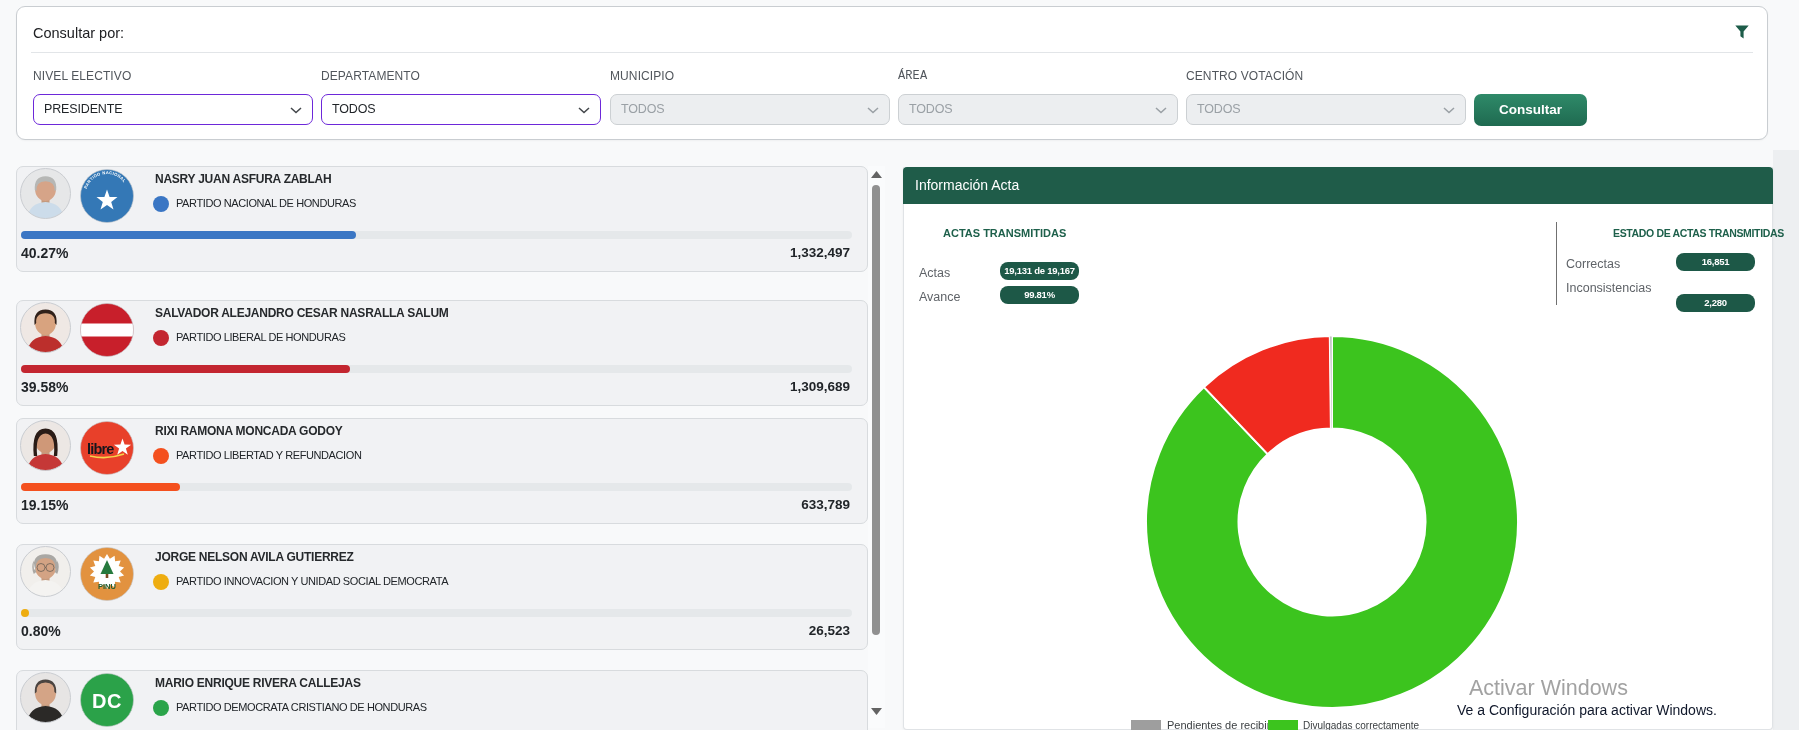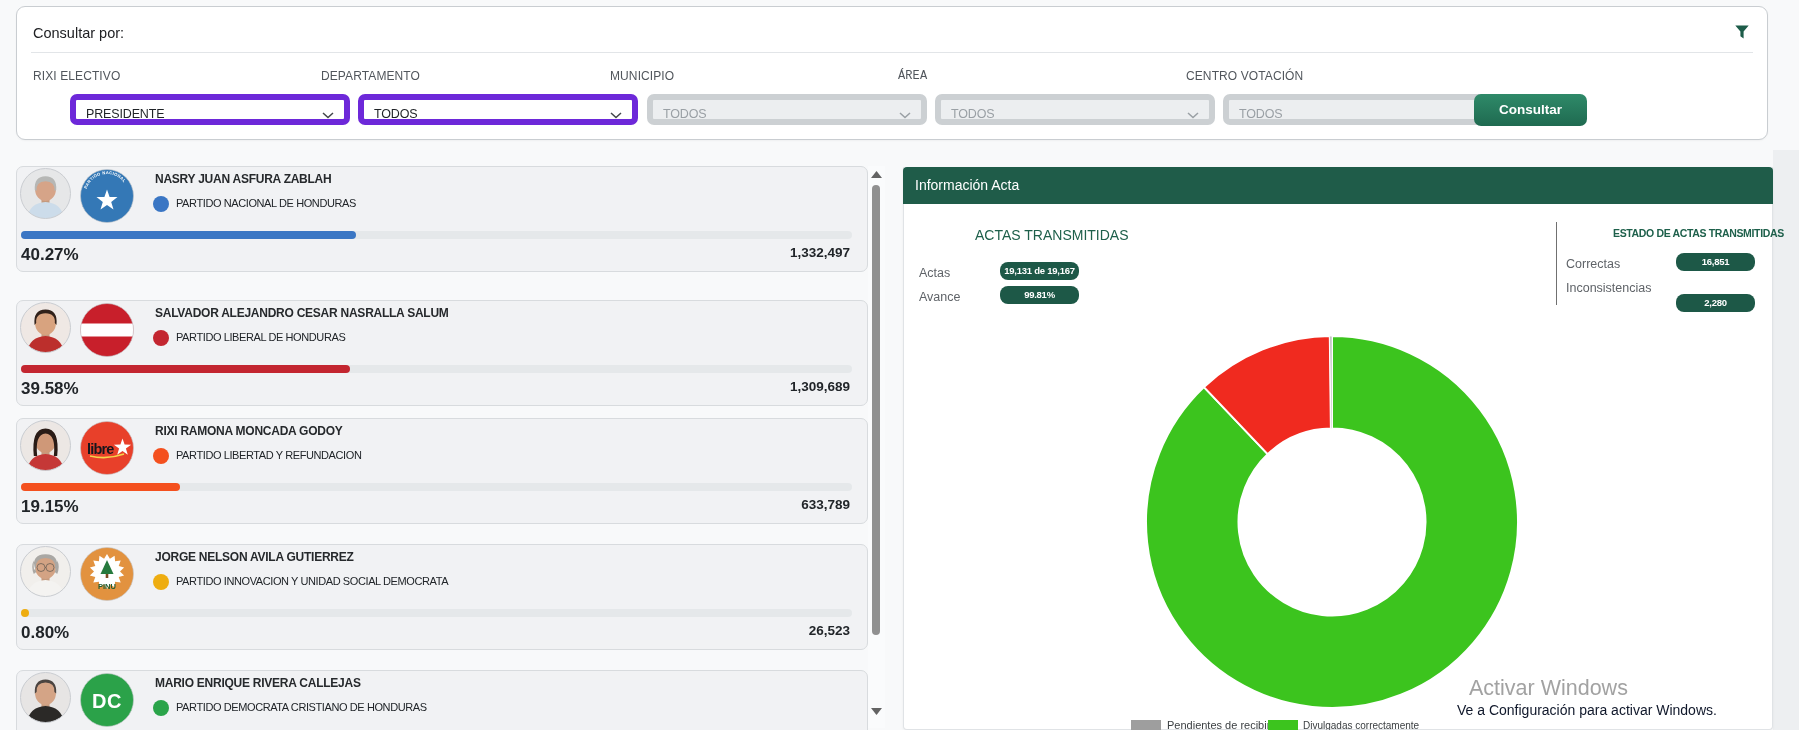--- a/index.html
+++ b/index.html
@@ -5,66 +5,66 @@
 * { margin:0; padding:0; box-sizing:border-box; }
 html,body { width:1799px; height:730px; overflow:hidden; background:#f8f9fa;
   font-family:"Liberation Sans", sans-serif; }
 #stage { position:relative; width:1799px; height:676px; }
 .abs { position:absolute; }
 #fcard { left:16px; top:6px; width:1752px; height:134px; background:#fff;
   border:1px solid #c9cdd1; border-radius:9px; box-shadow:0 1px 2px rgba(0,0,0,.04); }
 #fctitle { left:33px; top:25px; font-size:14.5px; color:#202124; }
 #fdivider { left:31px; top:52px; width:1722px; height:1px; background:#e2e5e8; }
 .flabel { top:69px; font-size:12px; color:#51565c; letter-spacing:.1px; }
-.sel { top:94px; width:280px; height:31px; background:#fff; border:6px solid #6d28d9;
+.sel { top:94px; width:280px; height:31px; background:#fff; border:1px solid #6d28d9;
   border-radius:7px; font-size:12.5px; color:#1f2327; line-height:29px; padding-left:10px;
-  letter-spacing:-0.15px;margin-left:37px; }
+  letter-spacing:-0.15px; }
 .sel.dis { background:#eceef0; border-color:#ccd0d3; color:#9aa0a5; }
 .chev { position:absolute; right:10px; top:12px; }
 #consultar { left:1474px; top:94px; width:113px; height:32px; border-radius:7px;
   background:linear-gradient(#2f8a69,#1f6a50); color:#fff; font-size:13.5px;
   font-weight:bold; text-align:center; line-height:32px; }
 .ccard { left:16px; width:852px; height:106px; background:#f1f2f4;
   border:1px solid #d8dbde; border-radius:7px; }
 .cname { left:138px; top:5px; font-size:12px; font-weight:bold; color:#26292c; letter-spacing:-0.25px; }
 .cdot { left:136px; top:29px; width:16px; height:16px; border-radius:50%; }
 .cparty { left:159px; top:30px; font-size:11px; color:#212529; letter-spacing:-0.4px; }
 .ctrack { left:4px; top:64px; width:831px; height:8px; border-radius:4px; background:#e5e8ea; }
 .cfill { height:8px; border-radius:4px; }
-.cpct { left:4px; top:78px; font-size:17px; font-weight:bold; color:#212529; }
+.cpct { left:4px; top:78px; font-size:14px; font-weight:bold; color:#212529; }
 .cvotes { right:17px; top:78px; font-size:13.5px; font-weight:bold; color:#212529; }
 #sbtrack { left:868px; top:166px; width:17px; height:562px; background:#fafbfc; }
 #sbthumb { left:872px; top:185px; width:8px; height:450px; background:#909090; border-radius:4px; }
 #rstrip { left:1773px; top:150px; width:26px; height:580px; background:#edeff1; }
 #rcard { left:903px; top:167px; width:870px; height:563px; background:#fff;
   border:1px solid #e0e3e6; border-top:none; border-radius:0 0 4px 4px;
   box-shadow:0 1px 3px rgba(0,0,0,.05); }
 #rhead { left:903px; top:167px; width:870px; height:37px; background:#1f5c49;
   border-radius:4px 4px 0 0; color:#fff; font-size:14px; line-height:37px; padding-left:12px; }
-.gheading { font-size:14px; font-weight:normal; color:#1e604b;margin-left:32px; }
+.gheading { font-size:11px; font-weight:bold; color:#1e604b; }
 .gheading2 { font-size:10.5px; font-weight:bold; color:#1e604b; letter-spacing:-0.35px; }
 .glabel { font-size:12.5px; color:#5f6368; }
 .pill { width:79px; height:18px; background:#1d5847; border-radius:8px; color:#fff;
   font-size:9.5px; font-weight:bold; text-align:center; line-height:18px; letter-spacing:-0.25px; }
 #vline { left:1556px; top:222px; width:1px; height:83px; background:#707070; }
 .lswatch { top:720px; width:30px; height:10px; }
 .ltext { top:720px; font-size:10px; color:#3c4043; }
 #wm1 { left:1457px; top:676px; font-size:21.5px; color:#a2a2a2;margin-left:12px; }
 #wm2 { left:1457px; top:702px; font-size:14px; color:#0f172a; }
 </style>
 </head>
 <body>
 <div id="stage">
   <div class="abs" id="fcard"></div>
   <div class="abs" id="fctitle">Consultar por:</div>
   <svg class="abs" style="left:1735px;top:25px;" width="14" height="14" viewBox="0 0 14 14">
     <path d="M0.3,0.5 H13.7 L8.6,6.6 V13.6 L5.4,11.2 V6.6 Z" fill="#1d5c49"></path>
   </svg>
   <div class="abs" id="fdivider"></div>
-  <div class="abs flabel" style="left:33px;">RIXI ELECTIVO</div>
+  <div class="abs flabel" style="left:33px;">NIVEL ELECTIVO</div>
   <div class="abs flabel" style="left:321px;">DEPARTAMENTO</div>
   <div class="abs flabel" style="left:610px;">MUNICIPIO</div>
   <div class="abs flabel" style="left:898px;font-family:Liberation Mono, monospace;">ÁREA</div>
   <div class="abs flabel" style="left:1186px;">CENTRO VOTACIÓN</div>
   <div class="abs sel" style="left:33px;">PRESIDENTE<svg class="chev" width="12" height="7" viewBox="0 0 12 7">
         <path d="M1,1 L6,5.6 L11,1" fill="none" stroke="#43474b" stroke-width="1.5"></path>
       </svg></div>
   <div class="abs sel" style="left:321px;">TODOS<svg class="chev" width="12" height="7" viewBox="0 0 12 7">
         <path d="M1,1 L6,5.6 L11,1" fill="none" stroke="#43474b" stroke-width="1.5"></path>
       </svg></div>

